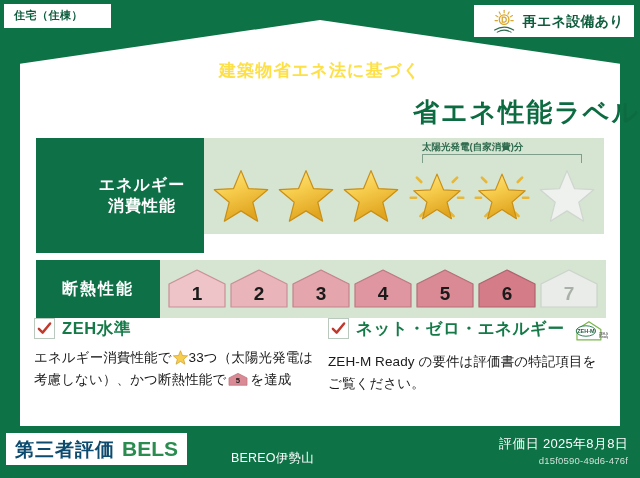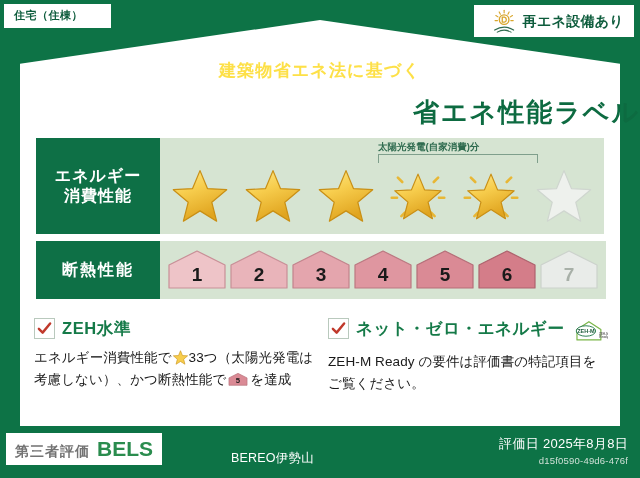--- a/index.html
+++ b/index.html
@@ -65,21 +65,21 @@
     display:flex;flex-direction:column;align-items:center;justify-content:center;
     font-weight:bold;font-size:16px;line-height:1.28;letter-spacing:1px;
     flex:0 0 124px;
   }
   .row-label.insu{font-size:16px;letter-spacing:2px;}
   .row-body{
     flex:1;background:#d6e4d2;position:relative;
     display:flex;align-items:flex-end;justify-content:space-around;
   }
   #row-energy .row-body{height:96px;padding:0 4px 4px 4px;box-sizing:border-box;}
-  #row-energy .row-label{height:96px;}
+  #row-energy .row-label{height:115px;padding-left:44px;}
   #row-insulation .row-body{height:58px;align-items:center;padding:0 6px;box-sizing:border-box;}
   #row-insulation .row-label{height:58px;}
 
   
   .solar-note{
     position:absolute;top:4px;left:218px;width:160px;
     text-align:left;pointer-events:none;
   }
   .solar-note .cap{
     color:#2f6b4f;font-size:9.5px;font-weight:bold;line-height:1.1;
@@ -126,21 +126,21 @@
   
   .footer{
     position:absolute;left:0;bottom:0;width:640px;height:52px;
     background:#0d7346;z-index:6;
   }
   .bels-plate{
     position:absolute;left:6px;top:7px;
     background:#ffffff;padding:5px 9px 6px 9px;
     display:flex;align-items:baseline;gap:7px;
   }
-  .bels-jp{color:#737373;font-weight:bold;font-size:14px;letter-spacing:1px;line-height:1;text-align:center;}
+  .bels-jp{color:#0c4a6e;font-weight:bold;font-size:19px;letter-spacing:1px;line-height:1;text-align:center;}
   .bels-en{color:#2a8c4e;font-weight:bold;font-size:21px;letter-spacing:0px;line-height:1;}
   .bldg-name{
     position:absolute;left:215px;top:24px;
     color:#ffffff;font-size:12.5px;letter-spacing:.2px;margin-left:16px;
   }
   .eval-date{
     position:absolute;right:12px;top:9px;text-align:right;
     color:#ffffff;font-size:13px;letter-spacing:.3px;
   }
   .eval-id{

